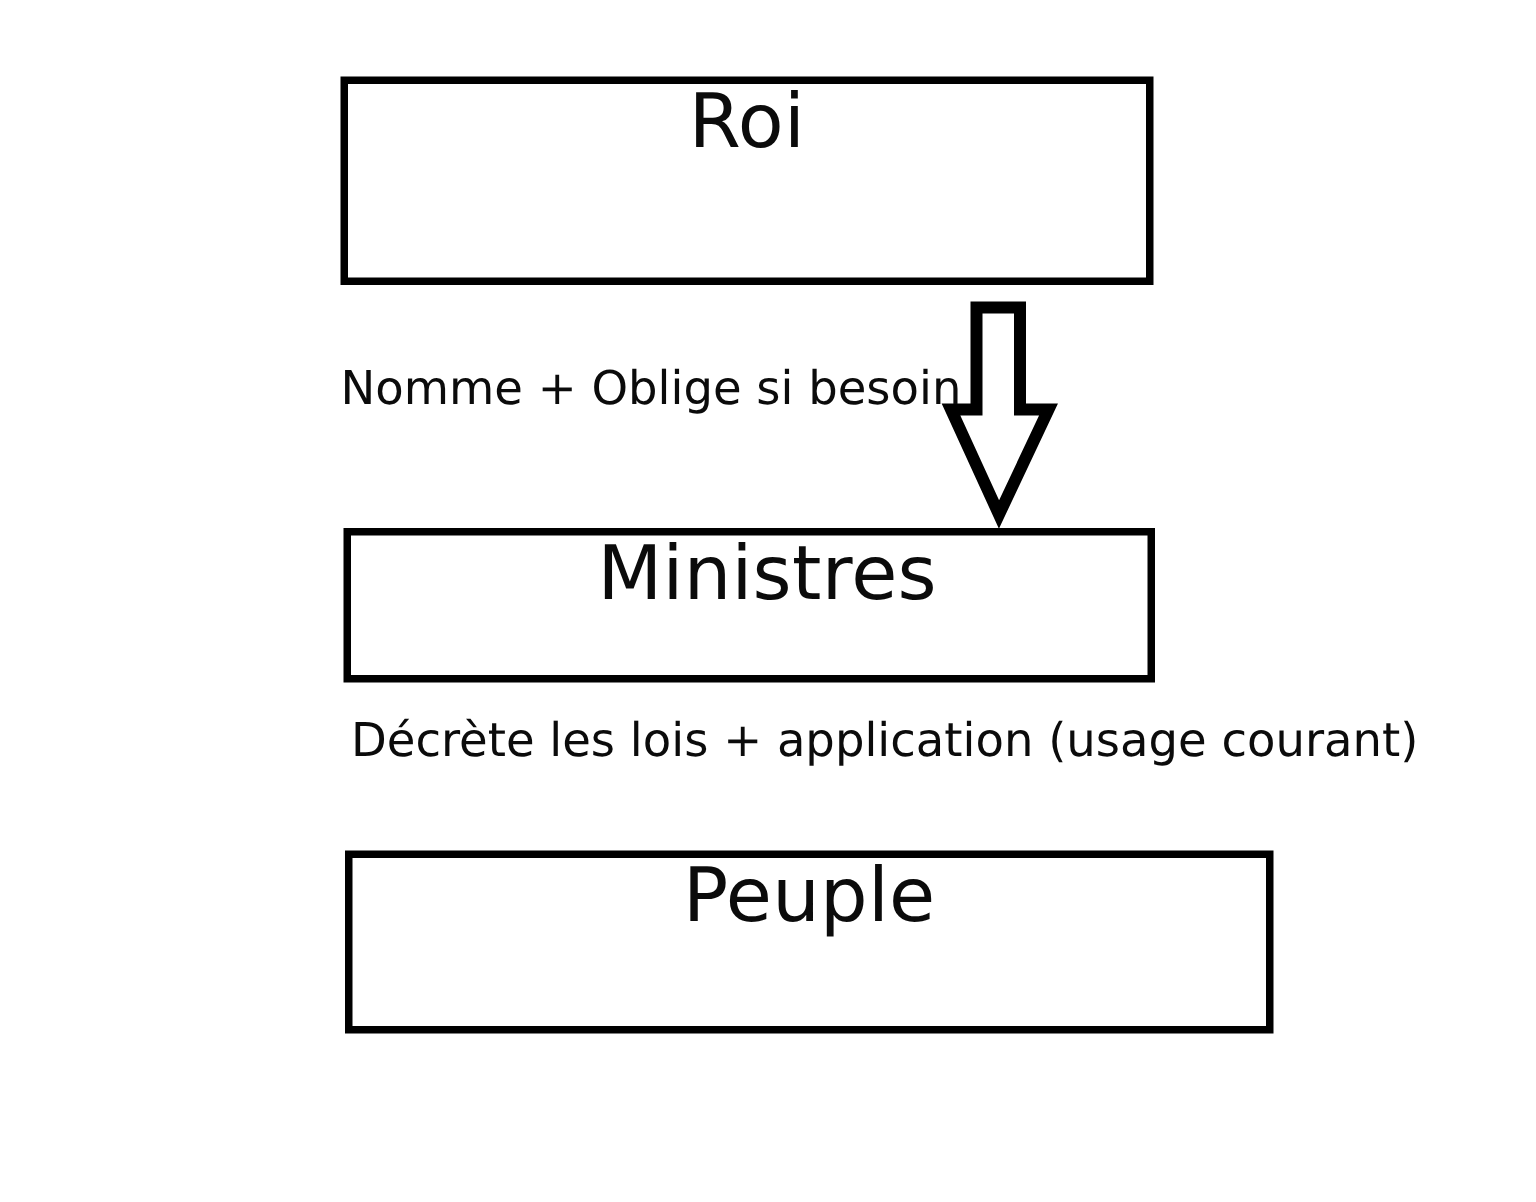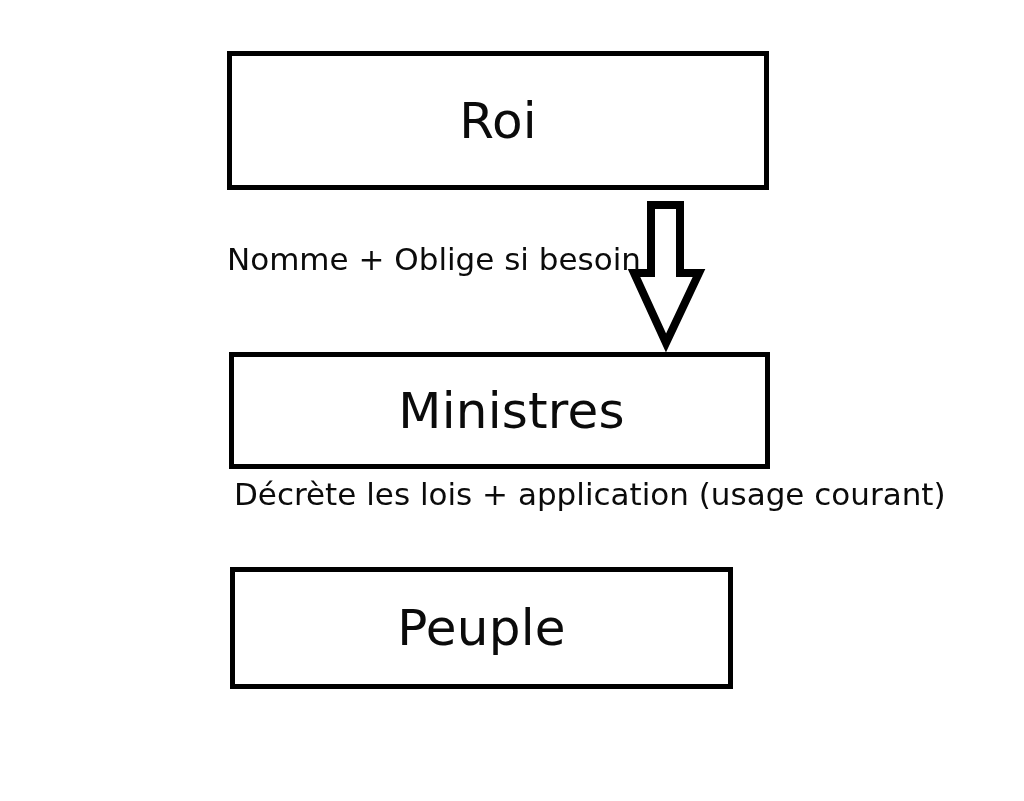--- a/index.html
+++ b/index.html
@@ -26,35 +26,34 @@
     background: #ffffff;
   }
 
   
   .node-box {
     position: absolute;
     box-sizing: border-box;
     background: #ffffff;
     border: 5px solid #000000;
     display: flex;
-    align-items: center;
     justify-content: center;
   }
   .node-label {
     font-size: 50px;
     line-height: 1;
     letter-spacing: 0.2px;
     font-weight: 400;
     color: #0b0b0b;
     white-space: nowrap;
   }
 
   #box-roi      { left: 227px; top: 51px;  width: 542px; height: 139px; }
-  #box-ministres{ left: 229px; top: 352px; width: 541px; height: 117px; padding-left: 24px; }
-  #box-peuple   { left: 230px; top: 567px; width: 503px; height: 122px; }
+  #box-ministres{ left: 229px; top: 352px; width: 541px; height: 103px; padding-left: 24px; }
+  #box-peuple   { left: 230px; top: 567px; width: 619px; height: 122px; }
 
   
   #arrow-roi-to-ministres {
     position: absolute;
     left: 628px;
     top: 197px;
     width: 80px;
     height: 155px;
   }
   #arrow-roi-to-ministres svg {

